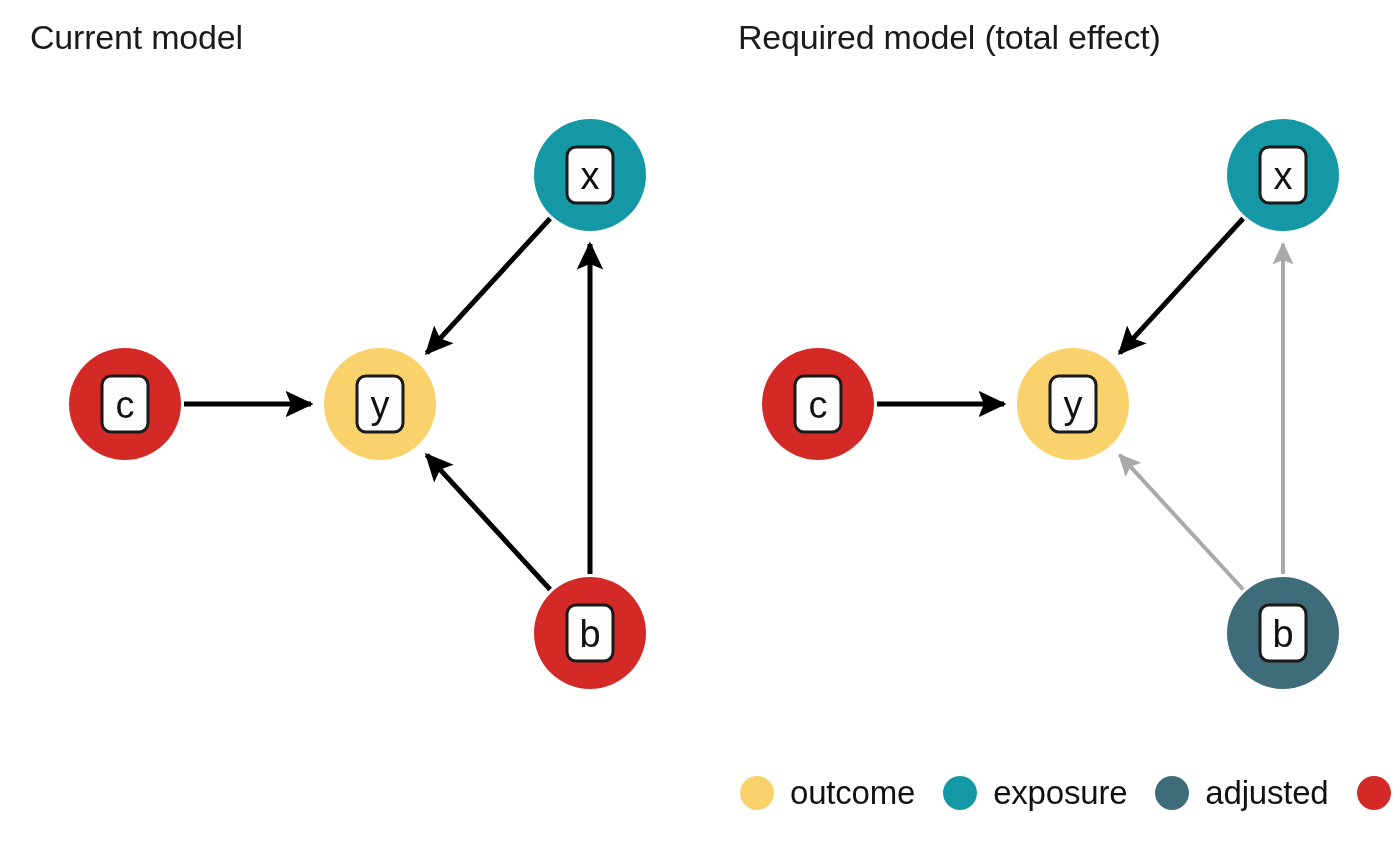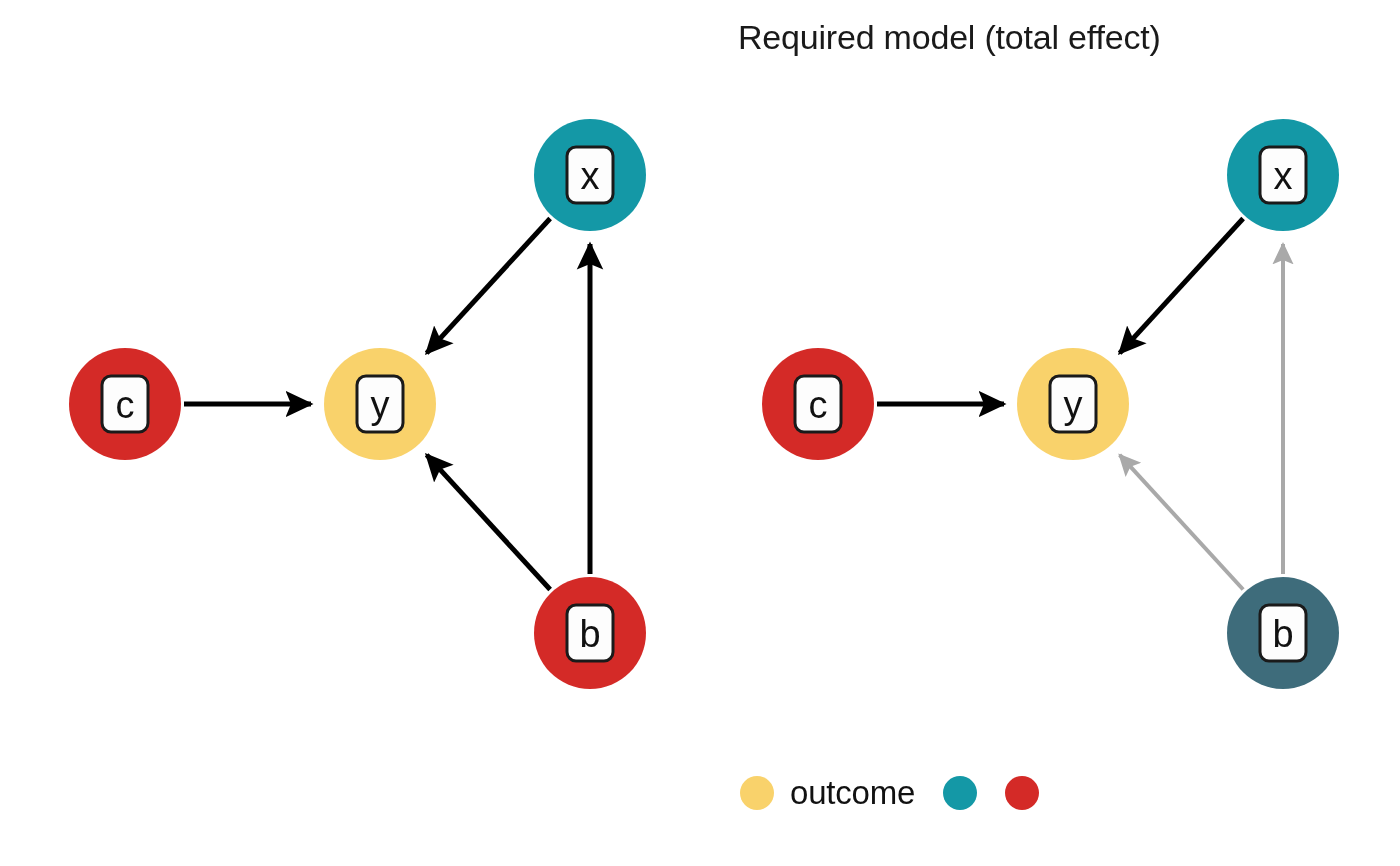--- a/index.html
+++ b/index.html
@@ -104,20 +104,21 @@
     font-size: 33px;
     font-weight: 400;
     color: #111111;
     letter-spacing: -0.2px;
   }
 </style>
 </head>
 <body>
 
 <div class="panel" id="panel-left">
+  <div class="panel-title">Current model</div>
   <svg class="dag-svg" id="svg-left" viewBox="0 0 700 760">
       <defs>
         <marker id="arrow-0-active" markerWidth="6" markerHeight="6" refX="5.1" refY="3" orient="auto" markerUnits="strokeWidth">
           <path d="M0,0.35 L5.6,3 L0,5.65 L1.1,3 Z" fill="#000000"></path>
         </marker>
         <marker id="arrow-0-muted" markerWidth="6" markerHeight="6" refX="5.1" refY="3" orient="auto" markerUnits="strokeWidth">
           <path d="M0,0.35 L5.6,3 L0,5.65 L1.1,3 Z" fill="#a9a9a9"></path>
         </marker>
       </defs>
       <line x1="184" y1="404" x2="311" y2="404" class="edge-solid" marker-end="url(#arrow-0-active)"></line>
@@ -186,18 +187,23 @@
 </div>
 
 <div id="legend">
   <div class="legend-row" id="legend-row">
       <div class="legend-item">
         <span class="legend-dot" style="background: rgb(249, 210, 107);"></span>
         <span class="legend-label">outcome</span>
       </div>
       <div class="legend-item">
         <span class="legend-dot" style="background: rgb(20, 152, 166);"></span>
+        <span class="legend-label">exposure</span>
+      </div>
+      <div class="legend-item">
+        <span class="legend-dot" style="background: rgb(62, 108, 123);"></span>
+        <span class="legend-label">adjusted</span>
       </div>
       <div class="legend-item">
         <span class="legend-dot" style="background: rgb(212, 42, 39);"></span>
       </div>
     </div>
 </div>
 
 </body></html>

